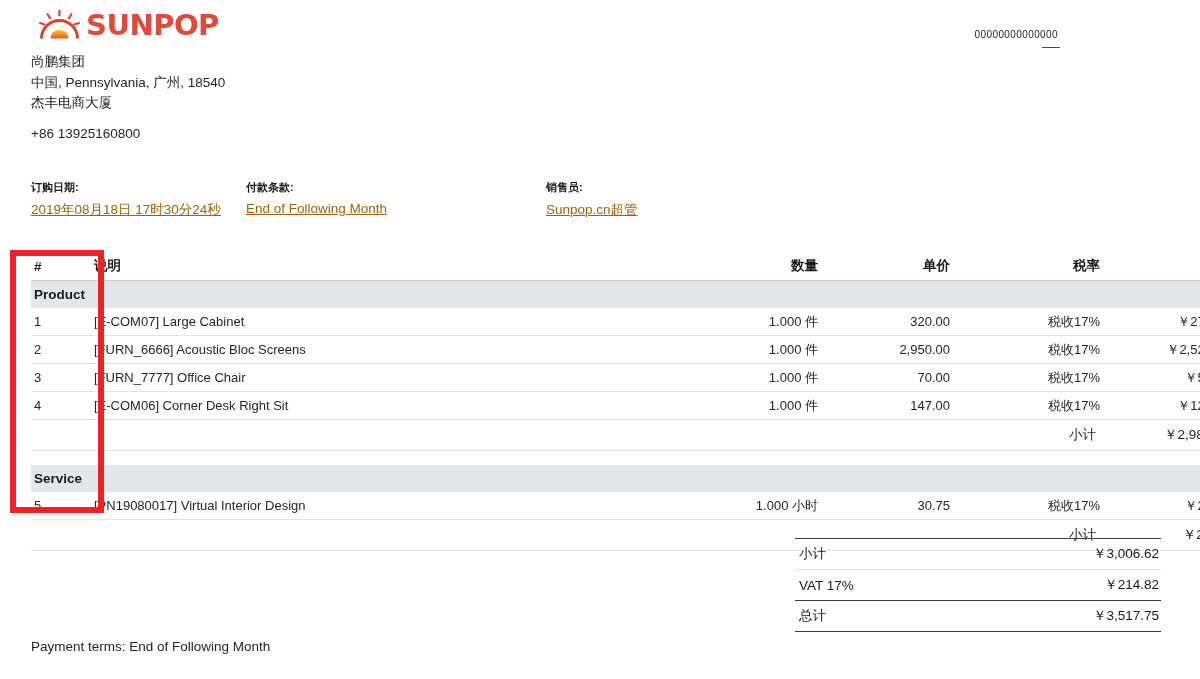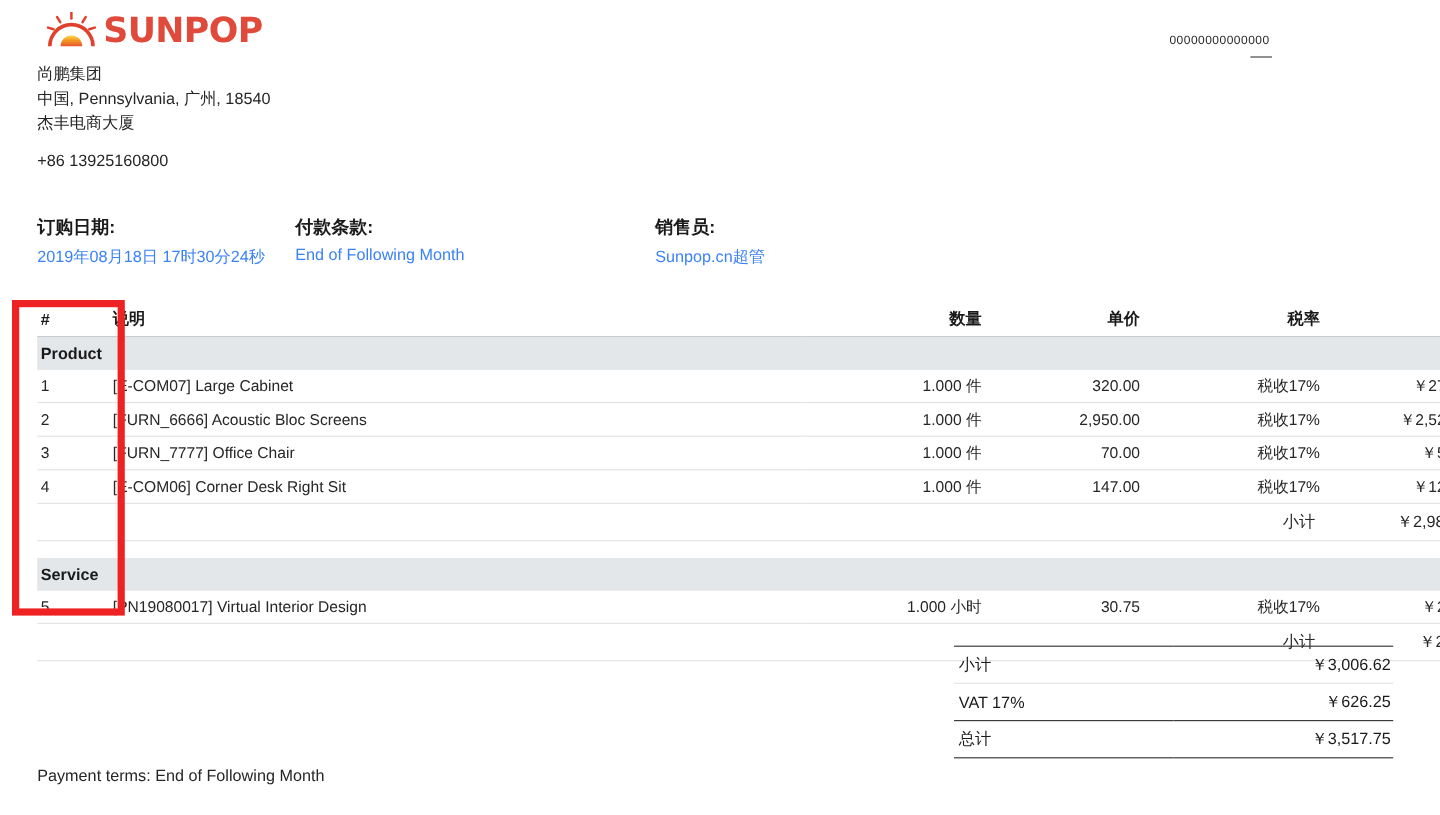--- a/index.html
+++ b/index.html
@@ -91,30 +91,31 @@
     position: absolute;
     left: 31px;
     top: 180px;
     display: flex;
   }
   .meta-col { margin-right: 0; }
   .meta-col.c1 { width: 215px; }
   .meta-col.c2 { width: 108px; }
   .meta-col.c3 { width: 300px; }
   .meta-label {
-    font-size: 15px;
+    font-size: 11px;
     font-weight: 700;
     color: #1a1a1a;
     white-space: nowrap;
     margin-bottom: 6px;
   }
   .meta-value {
     font-size: 13.5px;
-    color: #3b82f6;
-    white-space: nowrap;
+    color: #a16207;
+    white-space: nowrap;
+    text-decoration: underline;
   }
 
   
   .lines {
     position: absolute;
     left: 31px;
     top: 252px;
     width: 1130px;
     border-collapse: collapse;
     table-layout: fixed;
@@ -339,21 +340,21 @@
   </table>
 
   <table class="totals">
     <tbody>
       <tr class="t-sub">
         <td class="t-label">小计</td>
         <td class="t-value">￥3,006.62</td>
       </tr>
       <tr class="t-vat">
         <td class="t-label">VAT 17%</td>
-        <td class="t-value">￥626.25</td>
+        <td class="t-value">￥214.82</td>
       </tr>
       <tr class="t-total">
         <td class="t-label">总计</td>
         <td class="t-value">￥3,517.75</td>
       </tr>
     </tbody>
   </table>
 
   <div class="footer">Payment terms: End of Following Month</div>
 

